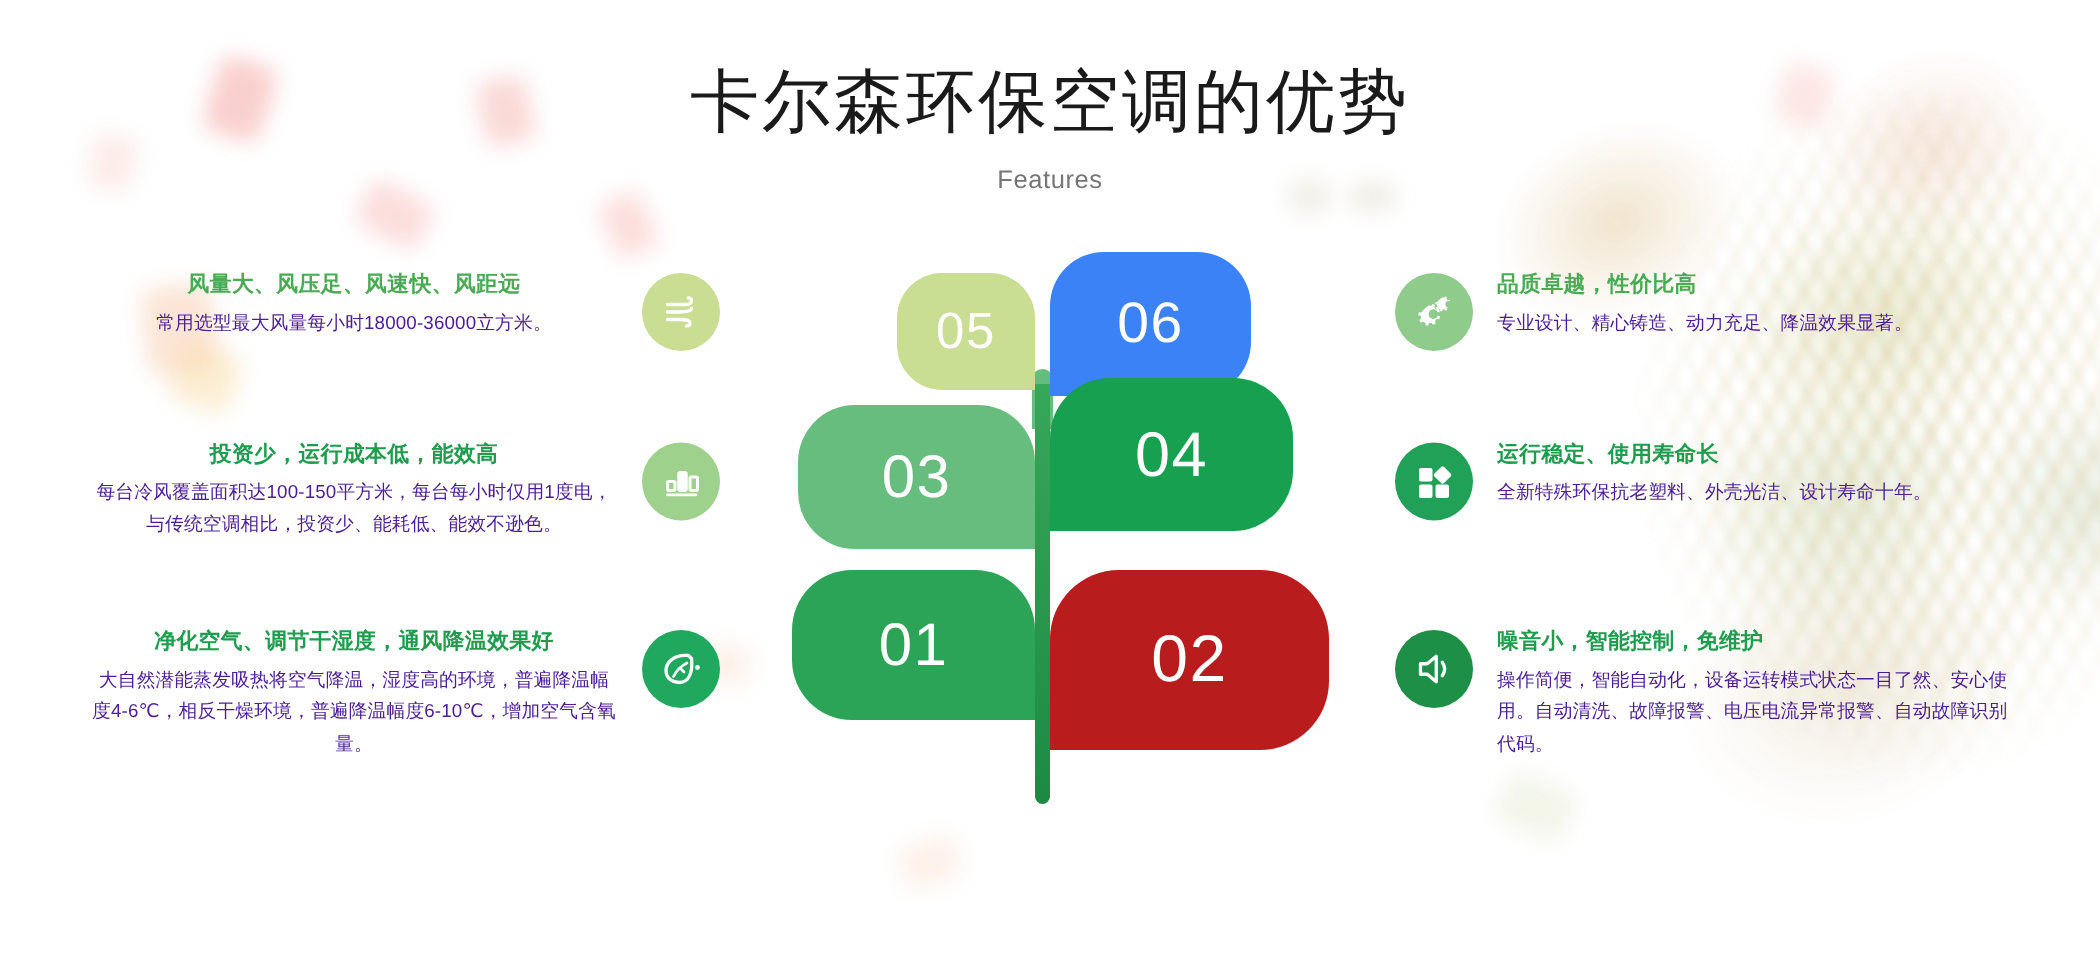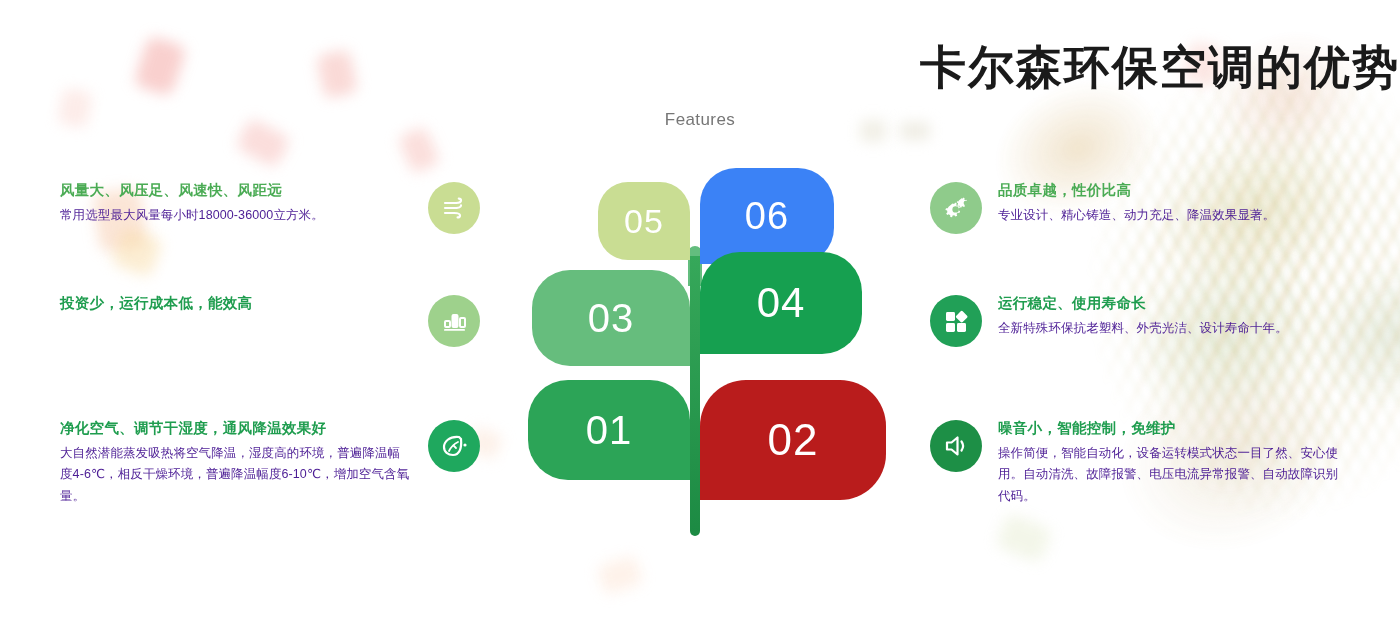--- a/index.html
+++ b/index.html
@@ -67,45 +67,44 @@
   .b10{ left: 1000px; top: 520px; width: 48px; height: 36px; background: rgba(210,220,170,.26); transform: rotate(22deg); }
   .b11{ left: 470px;  top: 430px; width: 30px; height: 26px; background: rgba(248,214,190,.34); transform: rotate(22deg); }
   .b12{ left: 860px;  top: 120px; width: 26px; height: 22px; background: rgba(230,226,210,.55); transform: rotate(0deg); }
   .b13{ left: 900px;  top: 122px; width: 30px; height: 18px; background: rgba(225,222,205,.55); transform: rotate(0deg); }
 
   
   .header { position: absolute; left: 0; top: 0; width: 1400px; text-align: center; }
   .title {
     margin-top: 40px;
     font-size: 46px;
-    font-weight: 700;
+    font-weight: 400;
     color: #1a1a1a;
     letter-spacing: 2px;
     line-height: 1.18;
-    text-align: right;
   }
   .subtitle {
     margin-top: 16px;
     font-size: 17px;
     color: #767676;
     font-weight: 400;
     letter-spacing: .4px;
   }
 
   
   .col { position: absolute; width: 420px; }
   .col-left  { left: 60px;  top: 180px; }
   .col-right { left: 930px; top: 180px; }
 
   .feature { display: flex; position: absolute; width: 420px; }
   .col-left .feature  { flex-direction: row; }
   .col-right .feature { flex-direction: row; }
 
   .f-text { flex: 1; }
-  .col-left .f-text  { text-align: left; padding-right: 16px; }
+  .col-left .f-text  { text-align: center; padding-right: 16px; }
   .col-right .f-text { text-align: left;  padding-left: 16px; }
 
   .f-title {
     font-size: 14.5px;
     font-weight: 700;
     color: #1f9d4f;
     line-height: 1.5;
     letter-spacing: .3px;
     margin-bottom: 3px;
   }
@@ -211,20 +210,21 @@
             <path d="M14 19 q6 0 6 2.4 q0 2 -2.4 2"></path>
             <path d="M13 14 q8 0 8 -2.6"></path>
           </g>
         </svg>
       </div>
     </div>
 
     <div class="feature row2">
       <div class="f-text">
         <div class="f-title">投资少，运行成本低，能效高</div>
+        <div class="f-desc">每台冷风覆盖面积达100-150平方米，每台每小时仅用1度电，与传统空调相比，投资少、能耗低、能效不逊色。</div>
       </div>
       <div class="f-icon" style="background:#9ed18c">
         <svg width="28" height="28" viewBox="0 0 28 28">
           <g fill="none" stroke="#ffffff" stroke-width="2">
             <rect x="5" y="14" width="5" height="6" rx="1"></rect>
             <rect x="12.5" y="8" width="5" height="12" rx="1" fill="#ffffff"></rect>
             <rect x="20" y="11" width="5" height="9" rx="1"></rect>
           </g>
           <rect x="4" y="22" width="21" height="1.8" rx="0.9" fill="#ffffff"></rect>
         </svg>

